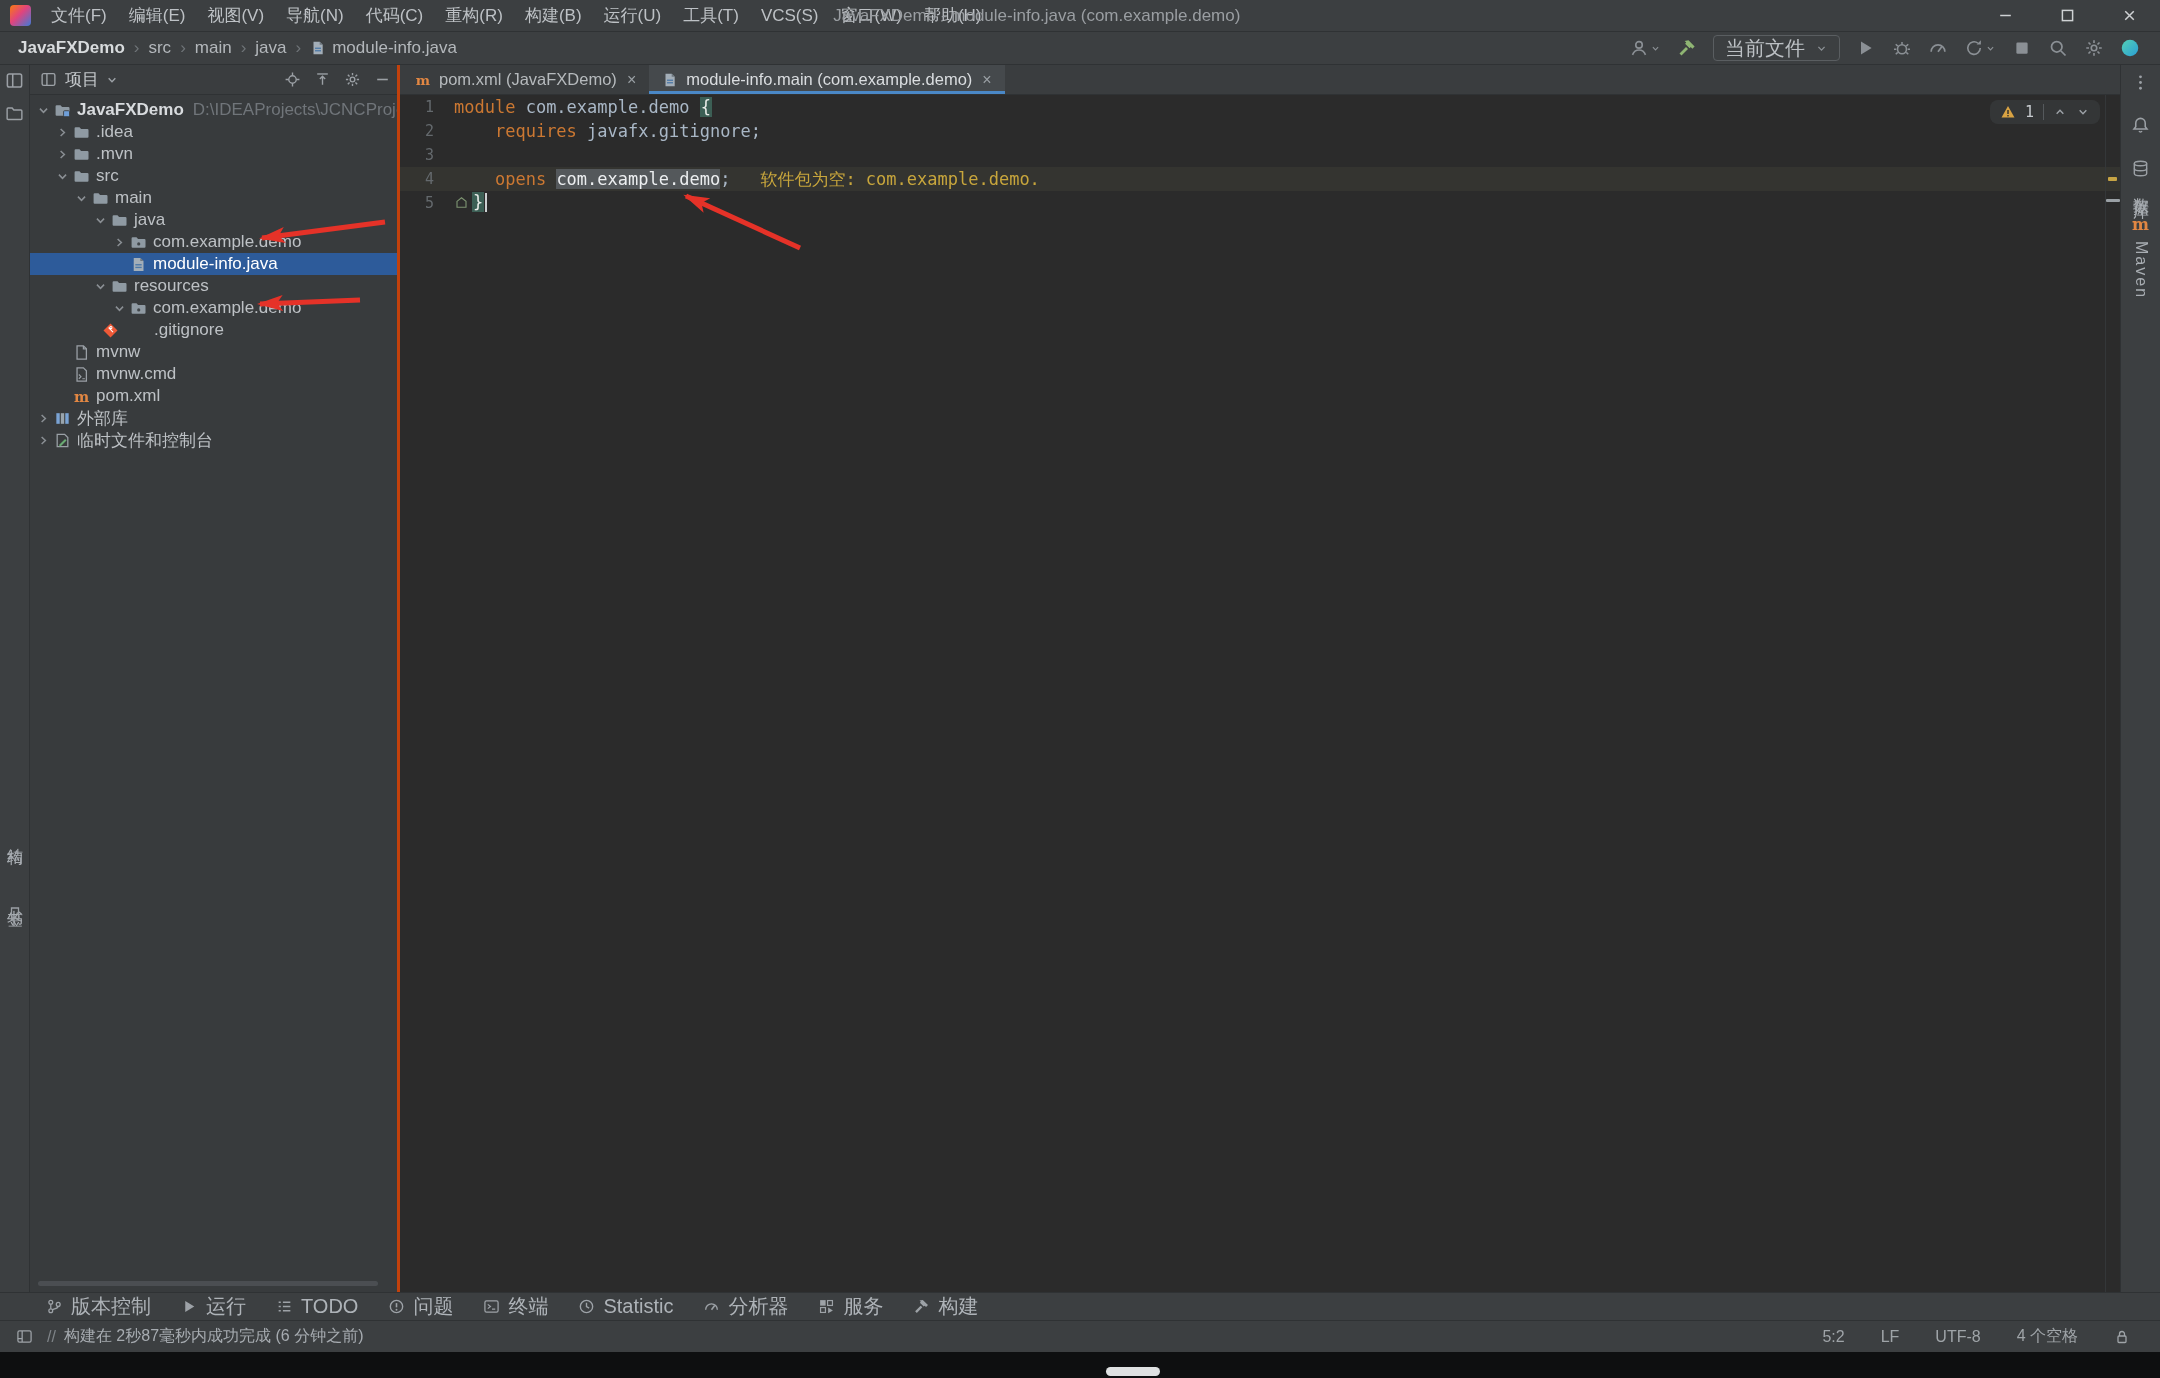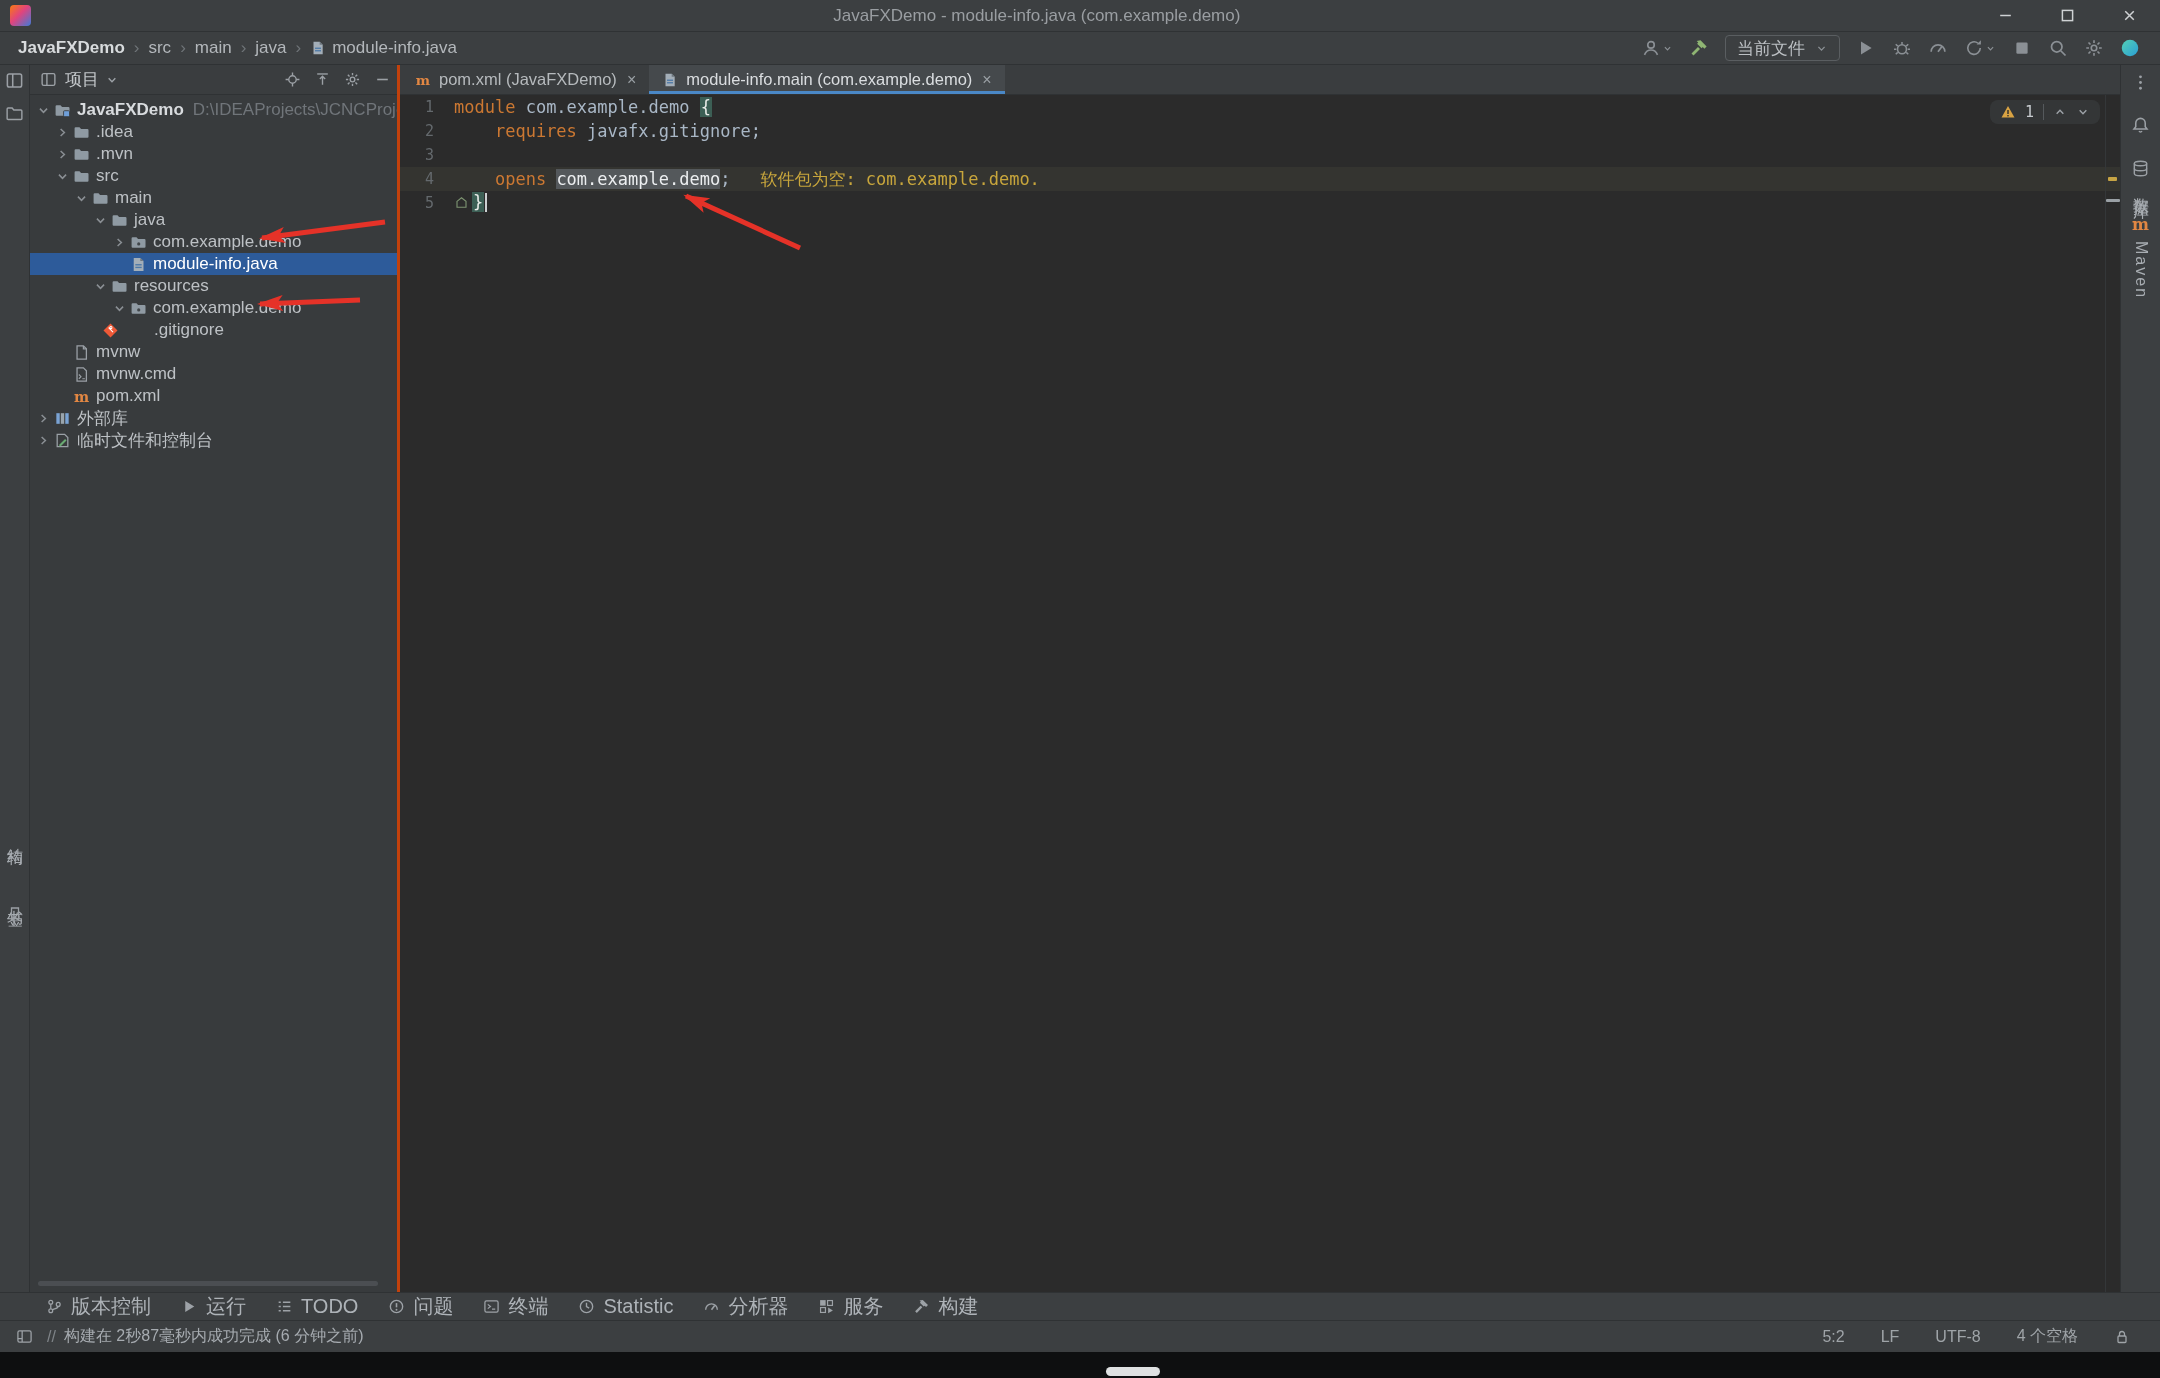--- a/index.html
+++ b/index.html
@@ -20,21 +20,21 @@
   
   .toolbar{position:absolute;top:32px;left:0;right:0;height:33px;background:#3c3f41;border-bottom:1px solid #2f3234;display:flex;align-items:center;padding:0 12px}
   .crumbs{display:flex;align-items:center;gap:2px;font-size:17px}
   .crumb{padding:2px 6px;color:#b3b7bb;display:inline-flex;align-items:center;gap:6px;white-space:nowrap}
   .crumb.bold{font-weight:bold;color:#d8dbdd}
   .crumb-sep{color:#6f7478;padding:0 1px}
   .toolbar-right{margin-left:auto;display:flex;align-items:center;gap:16px;padding-right:8px}
   .tb-item{display:inline-flex;align-items:center;color:#8b9095}
   .ic-hammer{color:#8fb573}
   .mini-chev{display:inline-flex;margin-left:1px;color:#8b9095}
-  .run-config{display:flex;align-items:center;gap:9px;border:1px solid #5a5e61;border-radius:4px;height:26px;padding:0 11px;font-size:17px;color:#bcc0c4;white-space:nowrap}
+  .run-config{display:flex;align-items:center;gap:9px;border:1px solid #5a5e61;border-radius:4px;height:26px;padding:0 11px;font-size:20px;color:#bcc0c4;white-space:nowrap}
 
   
   .main{position:absolute;top:65px;left:0;right:0;height:1227px;background:#2b2b2b}
   .left-stripe{position:absolute;top:0;left:0;bottom:0;width:30px;background:#3c3f41;border-right:1px solid #2f3234}
   .stripe-top{display:flex;flex-direction:column;align-items:center;gap:14px;padding-top:6px}
   .stripe-item{display:flex;flex-direction:column;align-items:center;gap:7px;color:#9ba0a5;cursor:default}
   .stripe-label{writing-mode:vertical-rl;text-orientation:mixed;font-size:16px;color:#a8adb2;letter-spacing:2px;white-space:nowrap}
   .stripe-bottom{position:absolute;left:0;width:100%;display:flex;flex-direction:column;align-items:center;gap:5px;color:#9ba0a5}
   .right-stripe{position:absolute;top:0;right:0;bottom:0;width:40px;background:#3c3f41;border-left:1px solid #2f3234;display:flex;flex-direction:column;align-items:center;gap:24px;padding-top:8px}
 
@@ -93,20 +93,34 @@
   
   .arrows{position:absolute;inset:0;width:100%;height:100%;pointer-events:none;z-index:99}
 </style>
 </head>
 <body>
 
 <div id="app">
 
   <div class="titlebar">
     <div class="logo"></div>
+    <div class="menu-bar">
+        <div class="menu-item">文件(F)</div>
+        <div class="menu-item">编辑(E)</div>
+        <div class="menu-item">视图(V)</div>
+        <div class="menu-item">导航(N)</div>
+        <div class="menu-item">代码(C)</div>
+        <div class="menu-item">重构(R)</div>
+        <div class="menu-item">构建(B)</div>
+        <div class="menu-item">运行(U)</div>
+        <div class="menu-item">工具(T)</div>
+        <div class="menu-item">VCS(S)</div>
+        <div class="menu-item">窗口(W)</div>
+        <div class="menu-item">帮助(H)</div>
+      </div>
     <div class="win-title">JavaFXDemo - module-info.java (com.example.demo)</div>
     <div class="win-controls">
         <div class="win-btn">
           <svg xmlns="http://www.w3.org/2000/svg" viewBox="0 0 16 16" style="width:17px;height:17px">
             <line x1="3" y1="8" x2="13" y2="8" stroke="currentColor" stroke-width="1.4"></line>
           </svg>
         </div>
         <div class="win-btn">
           <svg xmlns="http://www.w3.org/2000/svg" viewBox="0 0 16 16" style="width:17px;height:17px">
             <rect x="3.2" y="3.2" width="9.6" height="9.6" fill="none" stroke="currentColor" stroke-width="1.4"></rect>

